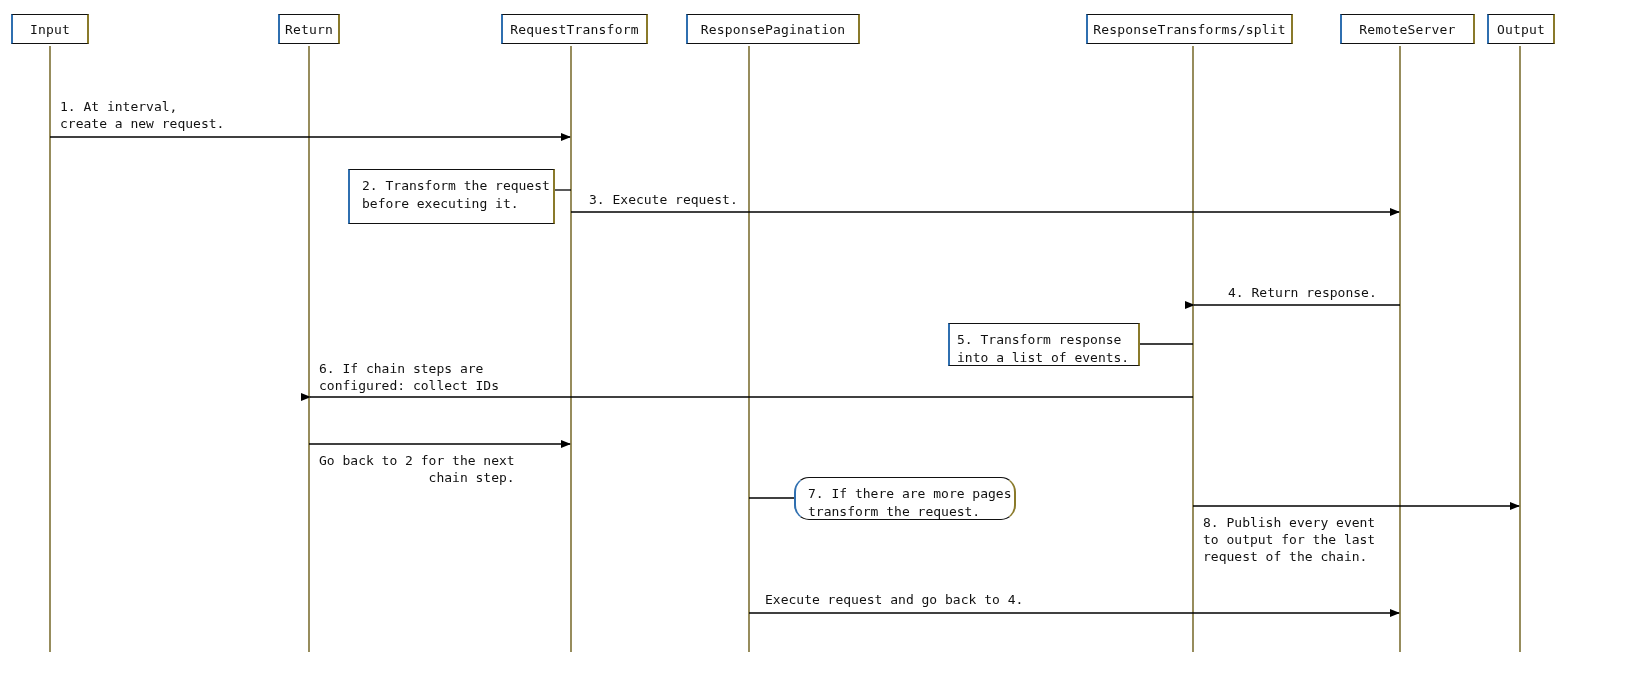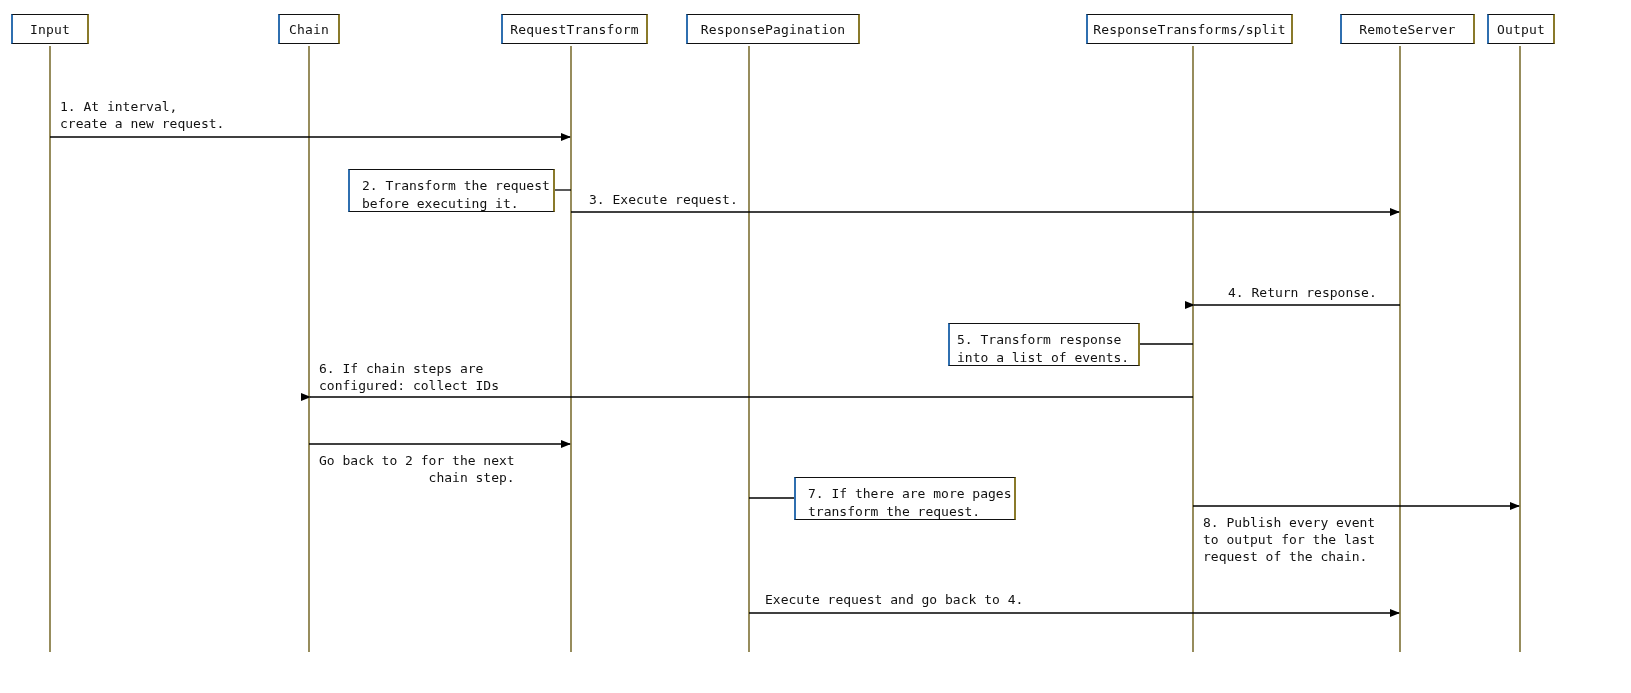--- a/index.html
+++ b/index.html
@@ -103,44 +103,44 @@
         <line y1="506" y2="506" x1="1193" x2="1519" marker-end="url(#arrowhead-right)" stroke="#000000" stroke-width="1.3"></line>
         <line y1="613" y2="613" x1="749" x2="1399" marker-end="url(#arrowhead-right)" stroke="#000000" stroke-width="1.3"></line>
       </g>
   </svg>
 
   <div id="participants-layer">
       <div class="participant-box" style="left: 11px; top: 14px; width: 78px;">
         <span>Input</span>
       </div>
       <div class="participant-box" style="left: 278px; top: 14px; width: 62px;">
-        <span>Chain</span>
+        <span>Return</span>
       </div>
       <div class="participant-box" style="left: 501px; top: 14px; width: 147px;">
         <span>RequestTransform</span>
       </div>
       <div class="participant-box" style="left: 686px; top: 14px; width: 174px;">
         <span>ResponsePagination</span>
       </div>
       <div class="participant-box" style="left: 1086px; top: 14px; width: 207px;">
         <span>ResponseTransforms/split</span>
       </div>
       <div class="participant-box" style="left: 1340px; top: 14px; width: 135px;">
         <span>RemoteServer</span>
       </div>
       <div class="participant-box" style="left: 1487px; top: 14px; width: 68px;">
         <span>Output</span>
       </div>
     </div>
   <div id="notes-layer">
-      <div class="note-box" style="left: 348px; top: 169px; width: 207px; height: 43px;"><span>2. Transform the request
+      <div class="note-box" style="left: 348px; top: 169px; width: 207px; height: 55px;"><span>2. Transform the request
 before executing it.</span></div>
       <div class="note-box" style="left: 948px; top: 323px; width: 192px; height: 43px; padding-left: 7px;"><span>5. Transform response
 into a list of events.</span></div>
-      <div class="note-box" style="left: 794px; top: 477px; width: 222px; height: 43px;"><span>7. If there are more pages
+      <div class="note-box" style="left: 794px; top: 477px; width: 222px; height: 43px; border-radius: 15px;"><span>7. If there are more pages
 transform the request.</span></div>
     </div>
   <div id="labels-layer">
       <div class="msg-label" style="left: 60px; top: 98px;">1. At interval,
 create a new request.</div>
       <div class="msg-label" style="left: 589px; top: 191px;">3. Execute request.</div>
       <div class="msg-label" style="left: 1228px; top: 284px;">4. Return response.</div>
       <div class="msg-label" style="left: 319px; top: 360px;">6. If chain steps are
 configured: collect IDs</div>
       <div class="msg-label" style="left: 319px; top: 452px; text-align: right;">Go back to 2 for the next

